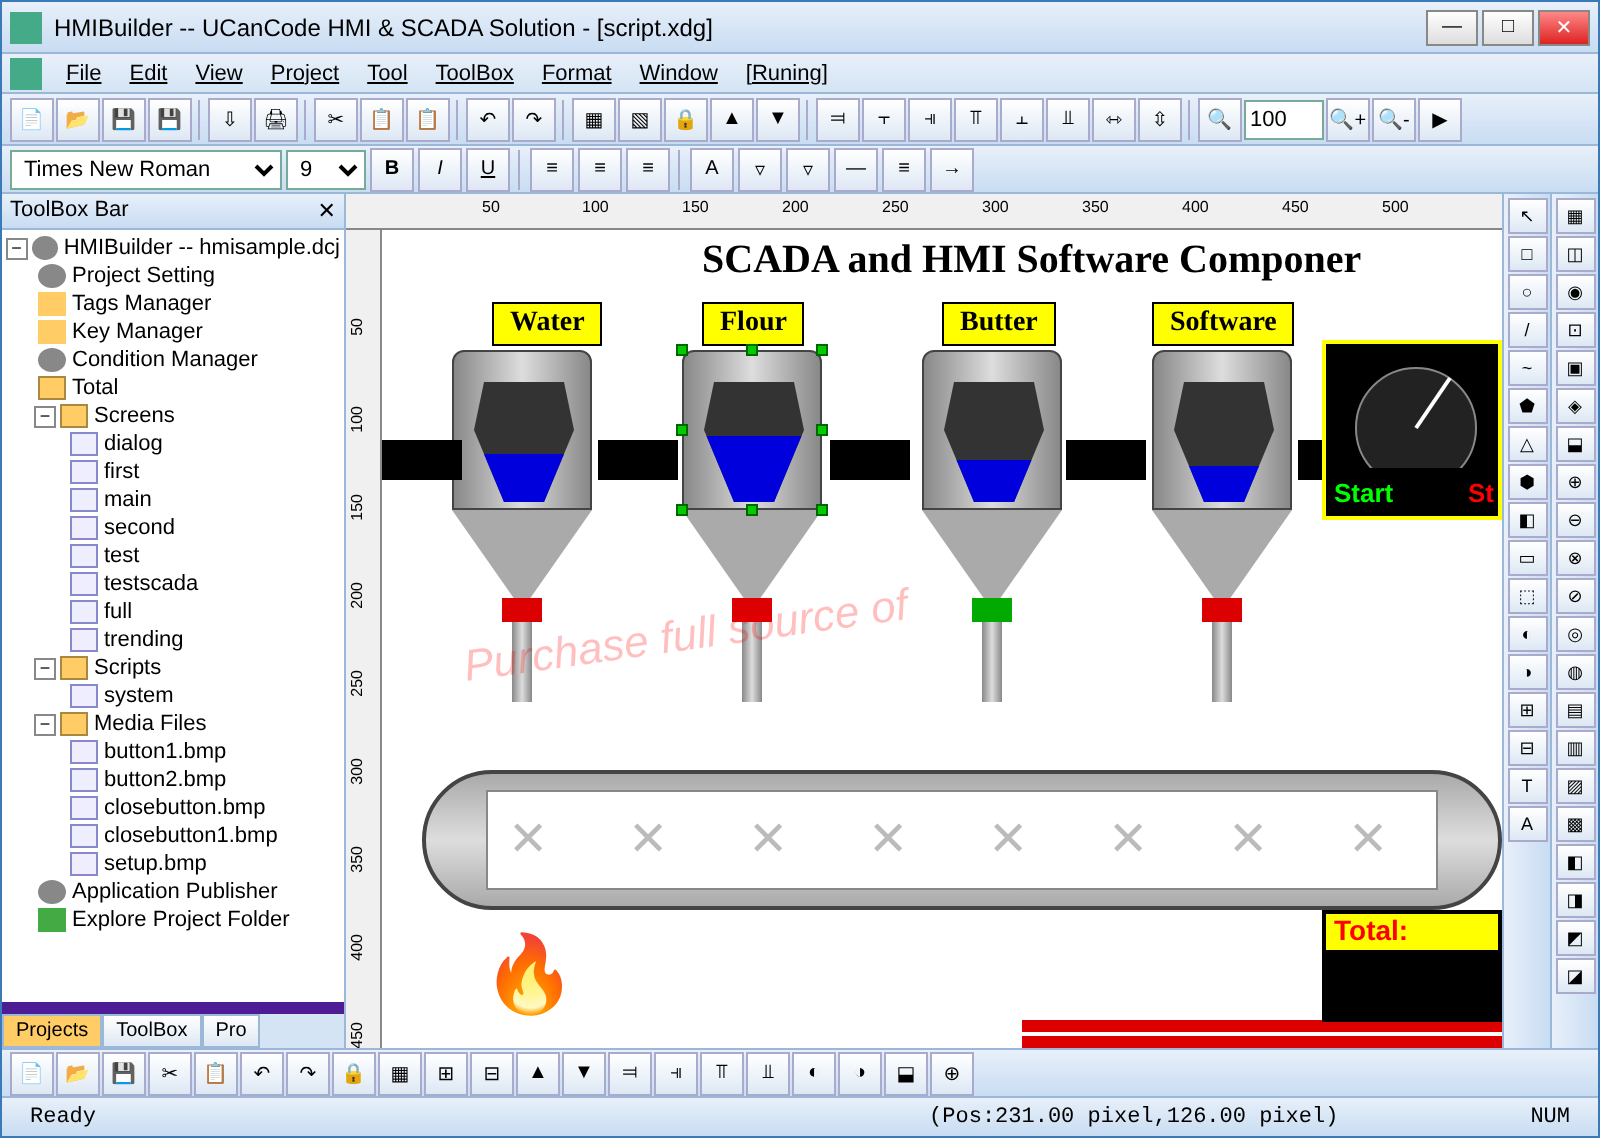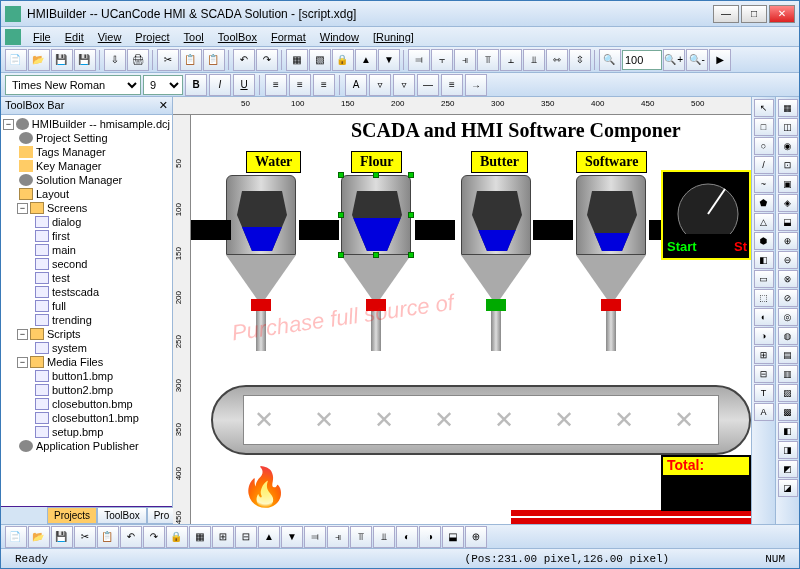--- a/index.html
+++ b/index.html
@@ -24,21 +24,21 @@
 .sidebar { width: 172px; background: #f4f4f4; border-right: 1px solid #9cb8d8; display: flex; flex-direction: column; }
 .sidebar-title { background: linear-gradient(#e8f0fa,#c8dcf2); padding: 2px 4px; border-bottom: 1px solid #9cb8d8; display: flex; justify-content: space-between; }
 .tree { flex: 1; overflow: auto; background: #fff; font-size: 11px; padding: 2px; }
 .tree-item { display: flex; align-items: center; padding: 1px 0; white-space: nowrap; }
 .tree-indent { display: inline-block; }
 .tree-toggle { width: 11px; height: 11px; border: 1px solid #888; display: inline-flex; align-items: center; justify-content: center; font-size: 9px; margin-right: 2px; background: #fff; line-height: 1; }
 .tree-icon { width: 14px; height: 12px; margin-right: 3px; display: inline-block; }
 .folder { background: #fc6; border: 1px solid #a84; }
 .file { background: #eef; border: 1px solid #88c; }
 .gear { background: #888; border-radius: 50%; }
-.sidebar-tabs { display: flex; background: #d4e4f4; border-top: 1px solid #4c1d95; padding-left: 46px; }
+.sidebar-tabs { display: flex; background: #d4e4f4; border-top: 6px solid #4c1d95; }
 .stab { padding: 2px 6px; border: 1px solid #9cb8d8; background: linear-gradient(#fff,#dde8f4); font-size: 10px; }
 .stab.active { background: #fc6; }
 .canvas-area { flex: 1; display: flex; flex-direction: column; background: #fff; position: relative; }
 .ruler-h { height: 18px; background: #f0f0f0; border-bottom: 1px solid #888; position: relative; font-size: 8px; }
 .ruler-h span { position: absolute; top: 2px; }
 .canvas-body { flex: 1; display: flex; overflow: hidden; }
 .ruler-v { width: 18px; background: #f0f0f0; border-right: 1px solid #888; position: relative; font-size: 8px; }
 .ruler-v span { position: absolute; left: 1px; writing-mode: vertical-lr; transform: rotate(180deg); }
 .canvas { flex: 1; background: #fff; position: relative; overflow: hidden; }
 .title-text { position: absolute; font-size: 20px; font-weight: bold; font-family: 'Times New Roman'; }
@@ -183,26 +183,26 @@
             <span>Tags Manager</span>
           </div>
         <div class="tree-item">
             <span class="tree-indent" style="width:16px"></span>
             <span class="tree-icon" style="background:#fc6"></span>
             <span>Key Manager</span>
           </div>
         <div class="tree-item">
             <span class="tree-indent" style="width:16px"></span>
             <span class="tree-icon gear"></span>
-            <span>Solution Manager</span>
+            <span>Condition Manager</span>
           </div>
         <div class="tree-item">
             <span class="tree-indent" style="width:16px"></span>
             <span class="tree-icon folder"></span>
-            <span>Layout</span>
+            <span>Total</span>
           </div>
         <div class="tree-item">
             <span class="tree-indent" style="width:14px"></span>
             <span class="tree-toggle">−</span>
             <span class="tree-icon folder"></span>
             <span>Screens</span>
           </div>
         <div id="screens-list">
             <div class="tree-item">
               <span class="tree-indent" style="width:32px"></span>
@@ -288,20 +288,25 @@
             <div class="tree-item">
               <span class="tree-indent" style="width:32px"></span>
               <span class="tree-icon file"></span>
               <span>setup.bmp</span>
             </div>
           </div>
         <div class="tree-item">
             <span class="tree-indent" style="width:16px"></span>
             <span class="tree-icon gear"></span>
             <span>Application Publisher</span>
+          </div>
+        <div class="tree-item">
+            <span class="tree-indent" style="width:16px"></span>
+            <span class="tree-icon" style="background:#4a4"></span>
+            <span>Explore Project Folder</span>
           </div>
       </div>
       <div class="sidebar-tabs">
         <div class="stab active">Projects</div>
         <div class="stab">ToolBox</div>
         <div class="stab">Pro</div>
       </div>
     </div>
 
     <div class="canvas-area">

